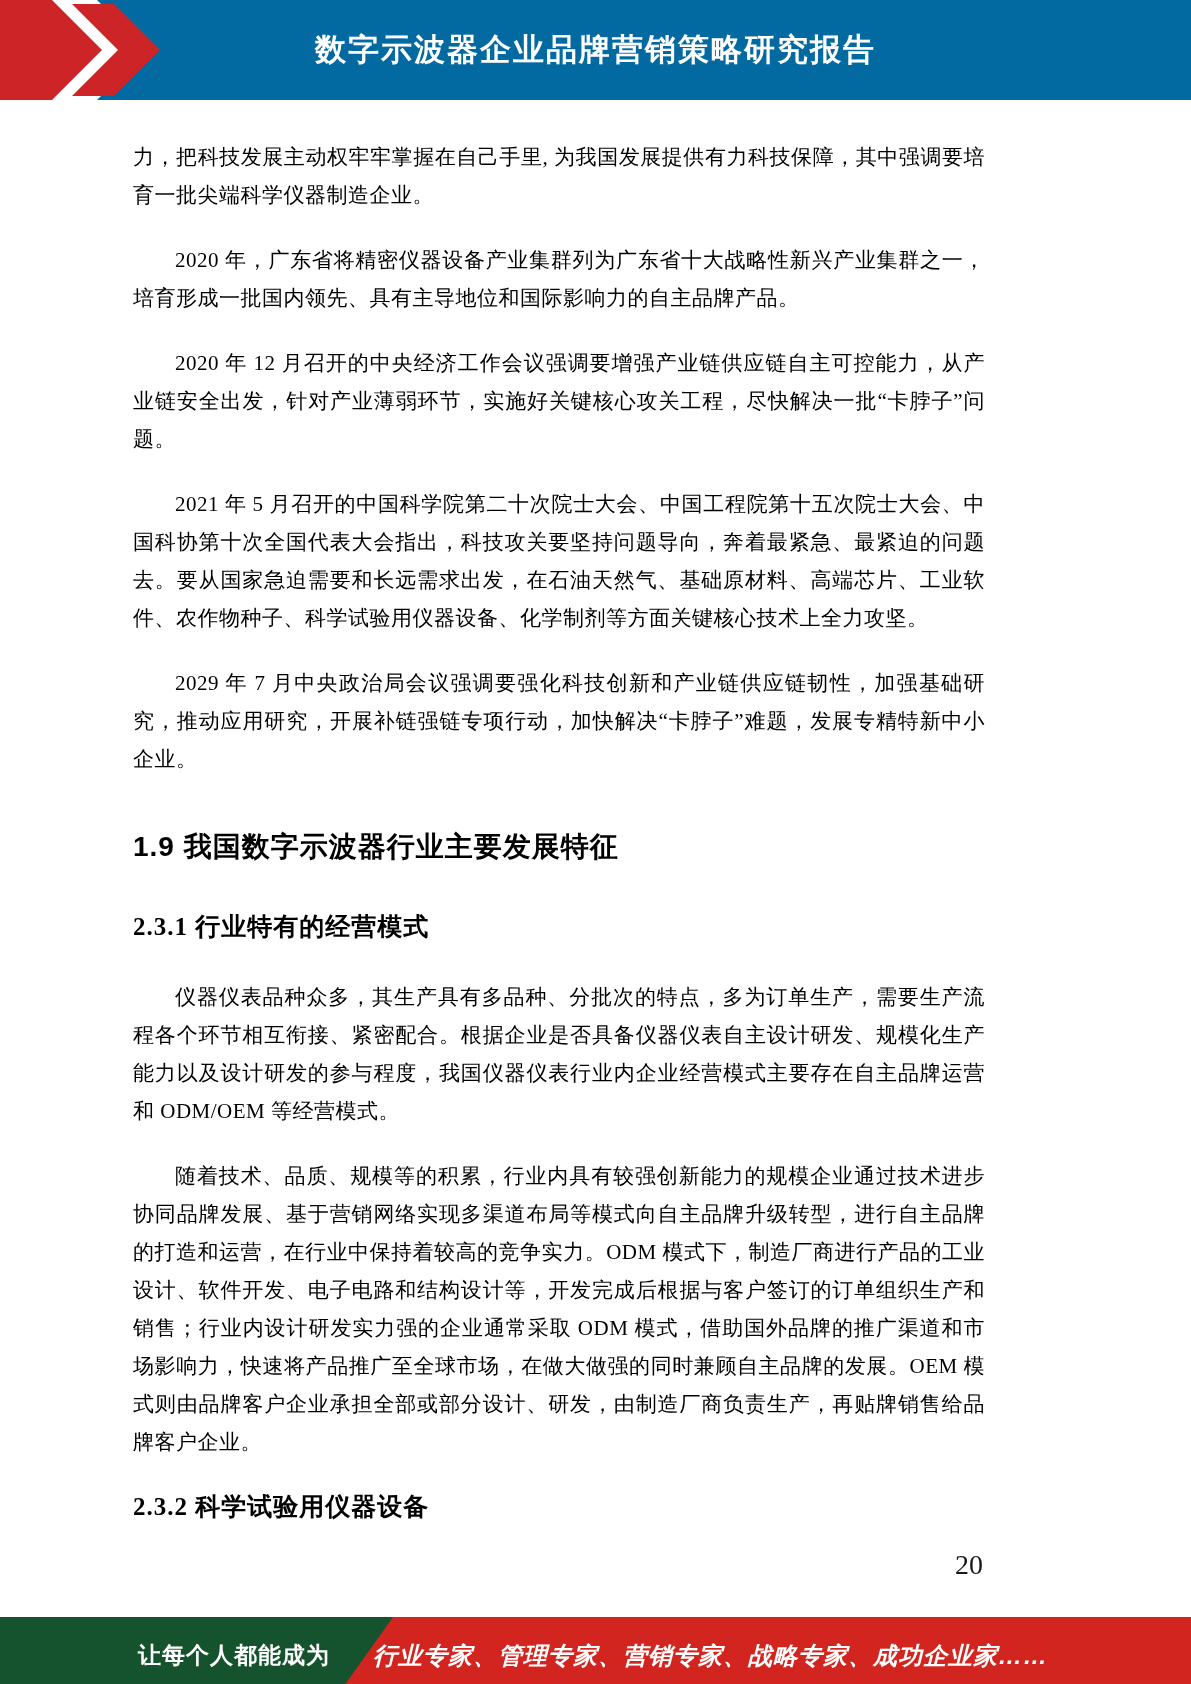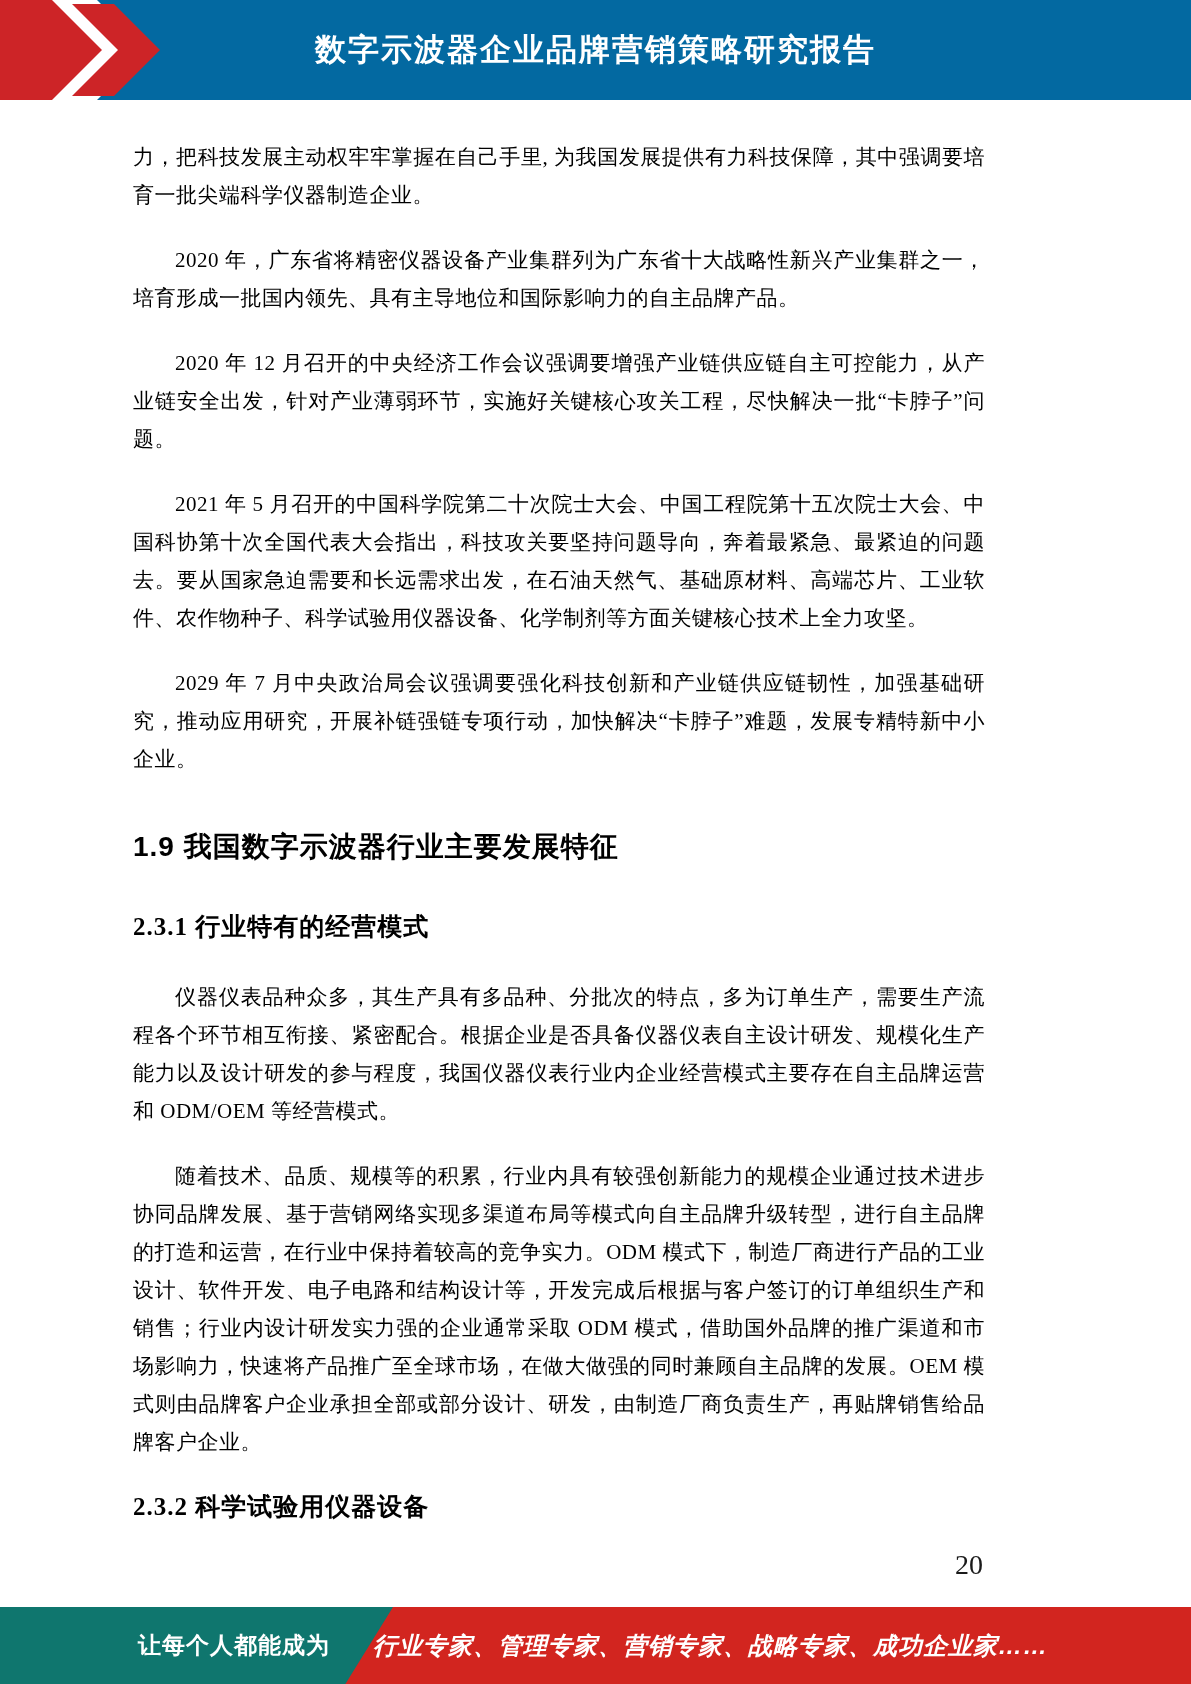--- a/index.html
+++ b/index.html
@@ -83,22 +83,22 @@
     top:1548px; right:208px;
     font-size:28px;
     line-height:34px;
     color:#1a1a1a;
     font-family:"Liberation Serif","DejaVu Serif",serif;
   }
 
   
   .footer {
     position:absolute; left:0; right:0; bottom:0;
-    height:77px;
-    background:#0f766e;
+    height:67px;
+    background:#14532d;
   }
   .footer-red {
     position:absolute; inset:0;
     background:#d2251f;
     clip-path:polygon(33% 0, 100% 0, 100% 100%, 29% 100%);
   }
   .footer-left-text {
     position:absolute; left:138px; top:0; height:77px;
     display:flex; align-items:center;
     color:#fff;

